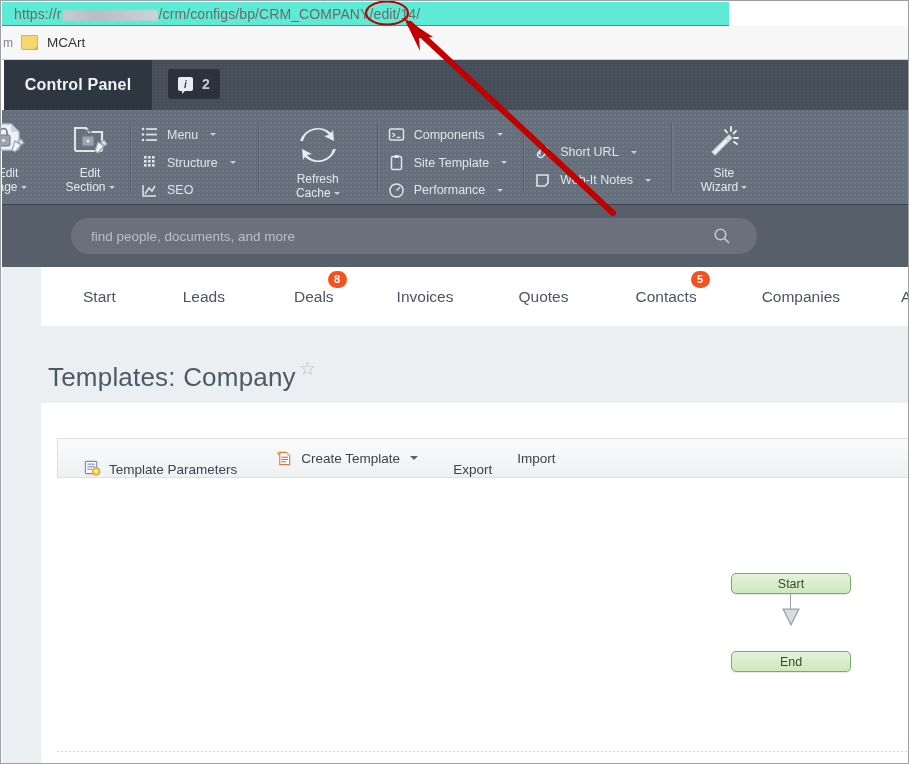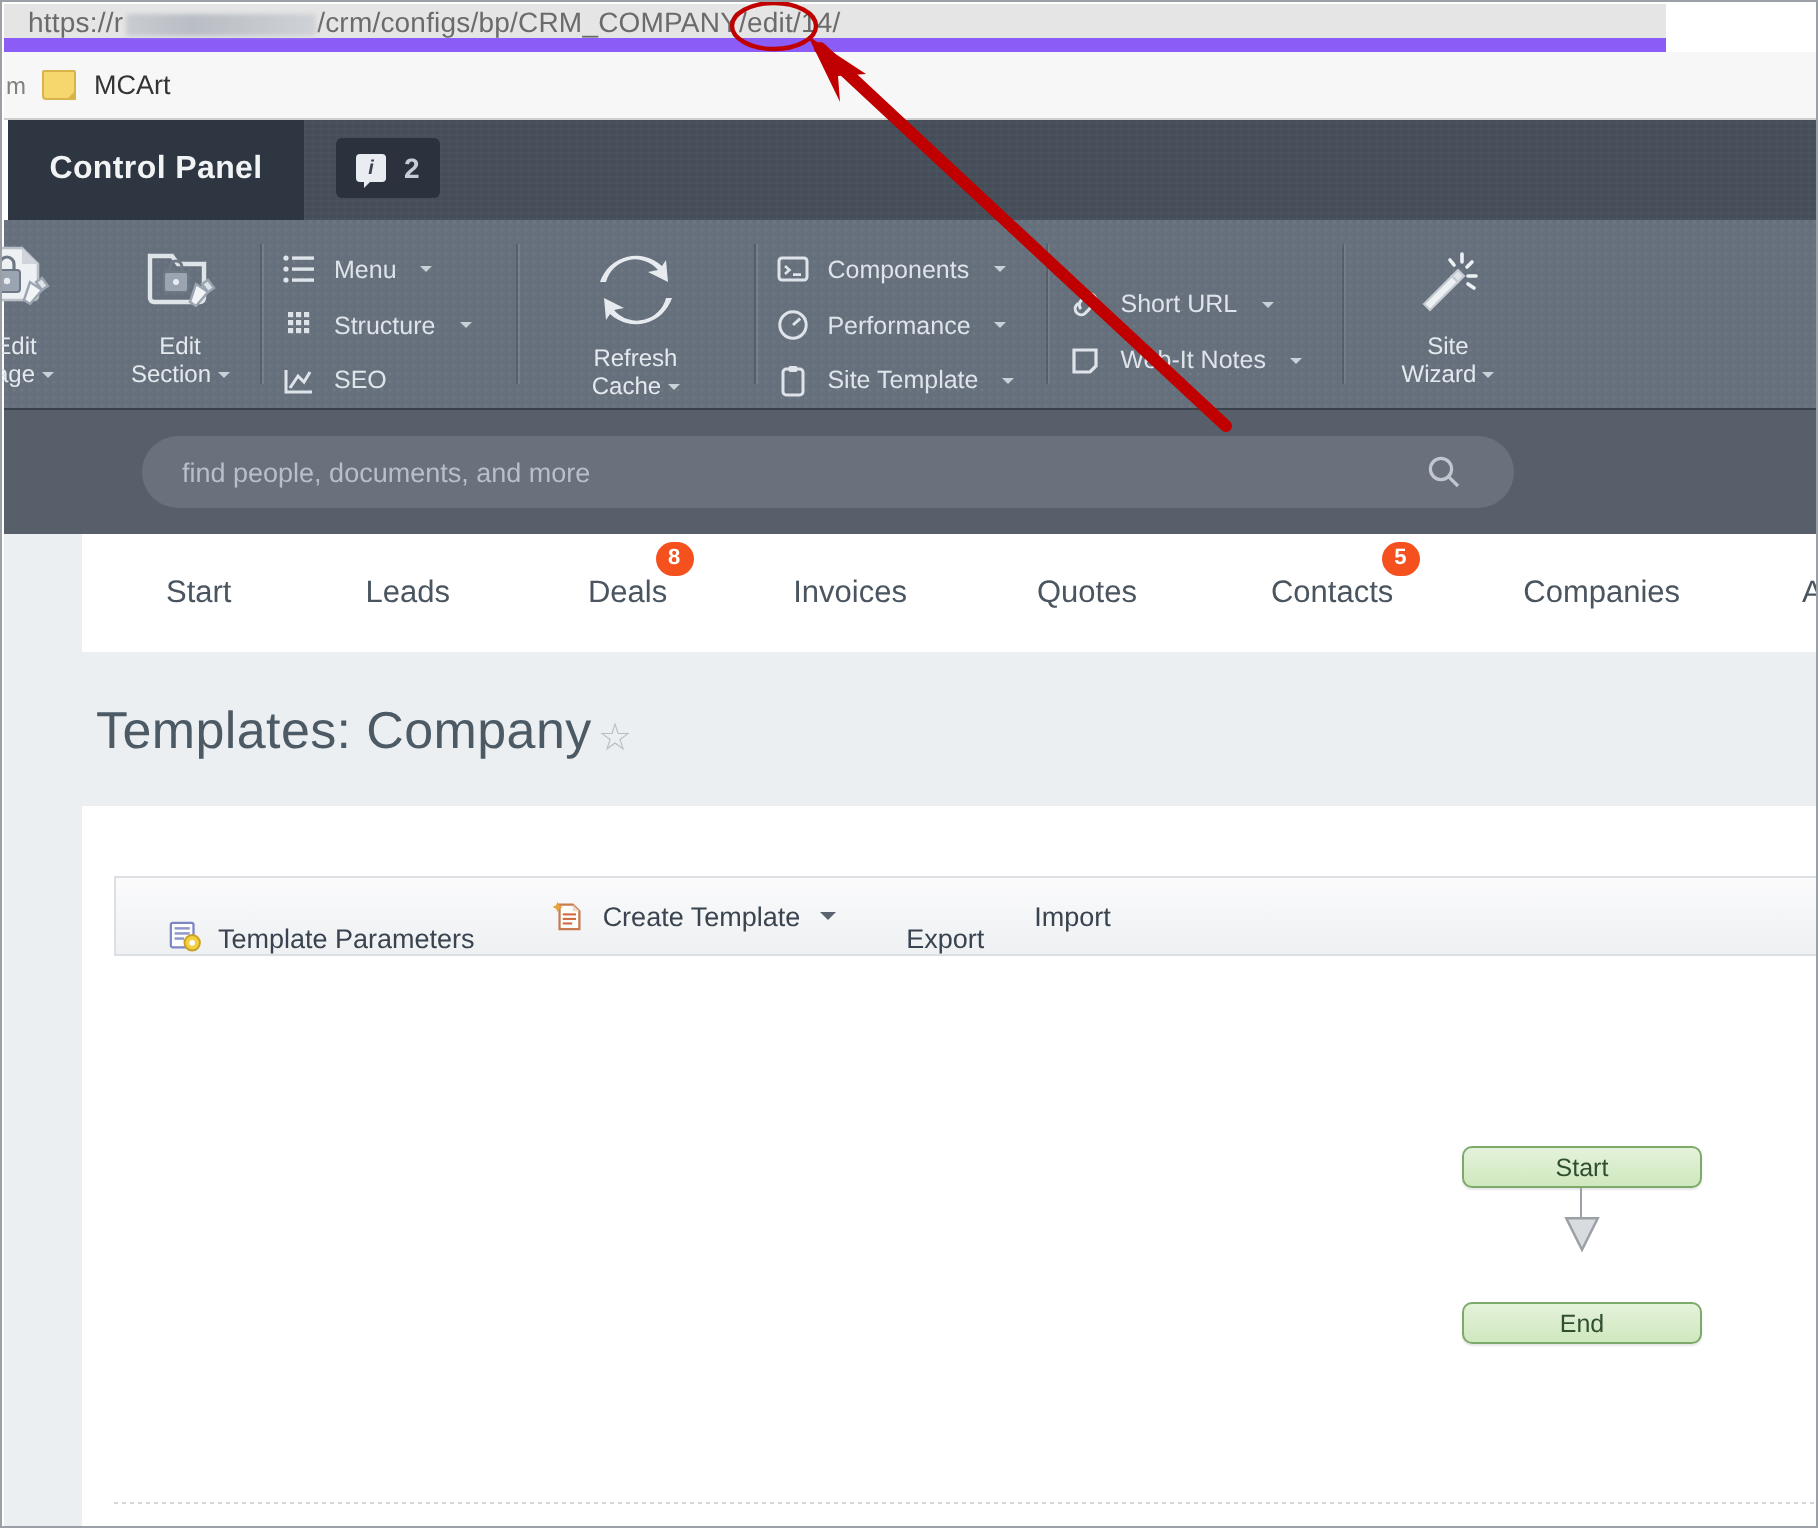--- a/index.html
+++ b/index.html
@@ -13,23 +13,23 @@
     position: relative;
     width: 909px; height: 764px;
     background: #ffffff;
     border: 1px solid #9aa0a6;
     overflow: hidden;
   }
 
   
   .urlbar {
     position: absolute; left: 1px; top: 1px;
-    width: 831px; height: 24px;
-    background: #e5e5e5;
-    border-bottom: 7px solid #8b5cf6;
+    width: 727px; height: 24px;
+    background: #5eead4;
+    border-bottom: 1px solid #8b5cf6;
     display: flex; align-items: center;
   }
   .url-text {
     font-size: 14px; color: #6b6b6b;
     padding-left: 12px; letter-spacing: .1px;
     white-space: nowrap;
     font-family: "Liberation Sans", sans-serif;
   }
   .url-redact {
     display: inline-block;
@@ -182,21 +182,21 @@
   .page-wrap {
     position: absolute; left: 1px; top: 325px;
     width: 907px; height: 437px;
     background: #eceff1;
   }
   .title-band {
     position: absolute; left: 39px; top: 0px;
     width: 868px; height: 77px; background: #eceff1;
   }
   .page-title {
-    position: absolute; left: 7px; top: 24px;
+    position: absolute; left: 7px; top: 36px;
     font-size: 26px; color: #4c5a66; font-weight: normal;
     letter-spacing: .2px;
   }
   .star {
     position: absolute; left: 258px; top: 31px;
     font-size: 19px; color: #b6bdc4;
   }
   .content-card {
     position: absolute; left: 39px; top: 77px;
     width: 868px; height: 360px; background: #ffffff;
@@ -390,35 +390,35 @@
             <rect x="1.5" y="3" width="14" height="11" rx="1.5" fill="none" stroke="#dfe4ea" stroke-width="1.5"></rect>
             <path d="M4.5 7l2.2 2-2.2 2M8.5 11.3h4" stroke="#dfe4ea" stroke-width="1.3" fill="none"></path>
           </svg>
         </span>
         <span>Components</span>
         <i class="caret"></i>
       </div>
       <div class="small-btn">
         <span class="sicn">
           <svg viewBox="0 0 17 17">
+            <rect x="3.5" y="2.5" width="10" height="13" rx="1.6" fill="none" stroke="#dfe4ea" stroke-width="1.5"></rect>
+            <rect x="6.2" y="1" width="4.6" height="3" rx="1" fill="#dfe4ea"></rect>
+          </svg>
+        </span>
+        <span>Site Template</span>
+        <i class="caret"></i>
+      </div>
+      <div class="small-btn">
+        <span class="sicn">
+          <svg viewBox="0 0 17 17">
             <circle cx="8.5" cy="8.5" r="6.6" fill="none" stroke="#dfe4ea" stroke-width="1.5"></circle>
             <path d="M8.5 8.5l3.6-3.2" stroke="#dfe4ea" stroke-width="1.5" fill="none"></path>
           </svg>
         </span>
         <span>Performance</span>
-        <i class="caret"></i>
-      </div>
-      <div class="small-btn">
-        <span class="sicn">
-          <svg viewBox="0 0 17 17">
-            <rect x="3.5" y="2.5" width="10" height="13" rx="1.6" fill="none" stroke="#dfe4ea" stroke-width="1.5"></rect>
-            <rect x="6.2" y="1" width="4.6" height="3" rx="1" fill="#dfe4ea"></rect>
-          </svg>
-        </span>
-        <span>Site Template</span>
         <i class="caret"></i>
       </div>
     </div>
 
     <div class="tb-sep" style="margin-left:2px;"></div>
 
     <div class="stack" style="padding-top:18px;">
       <div class="small-btn">
         <span class="sicn">
           <svg viewBox="0 0 17 17">

